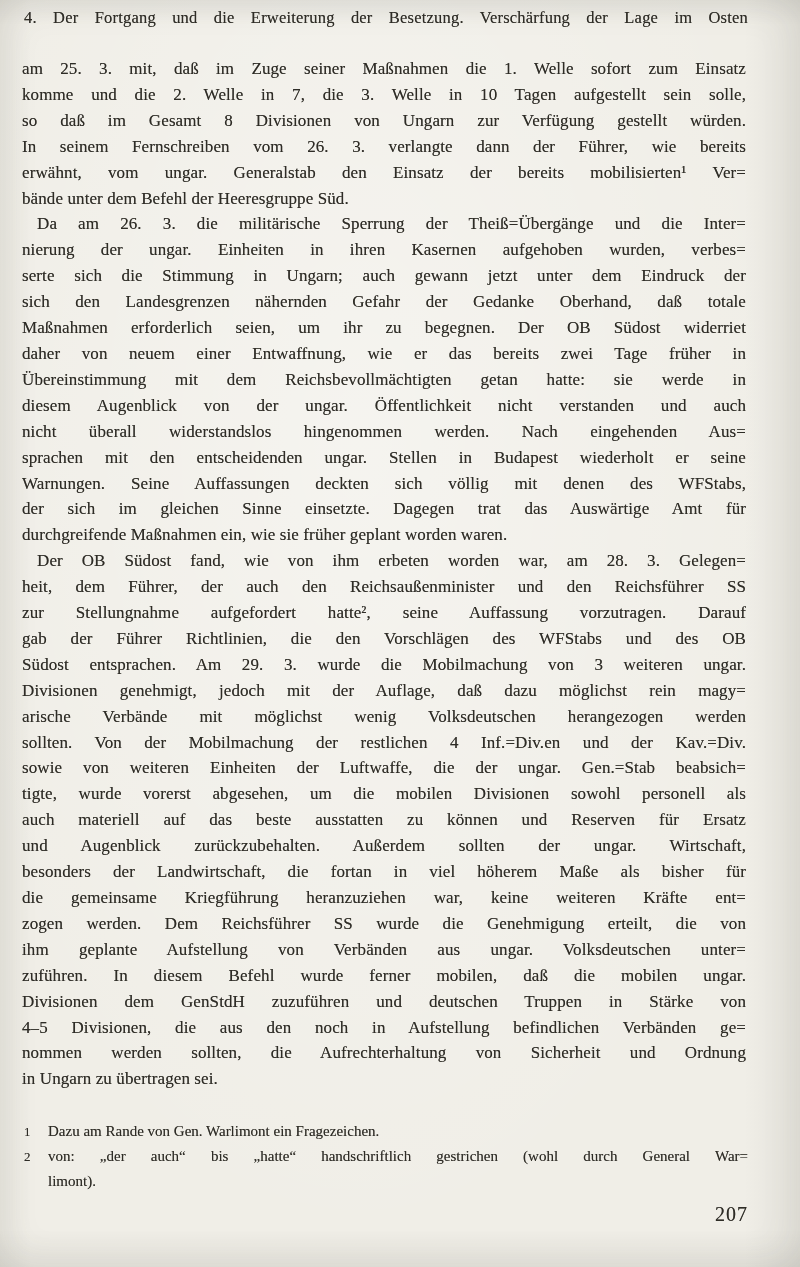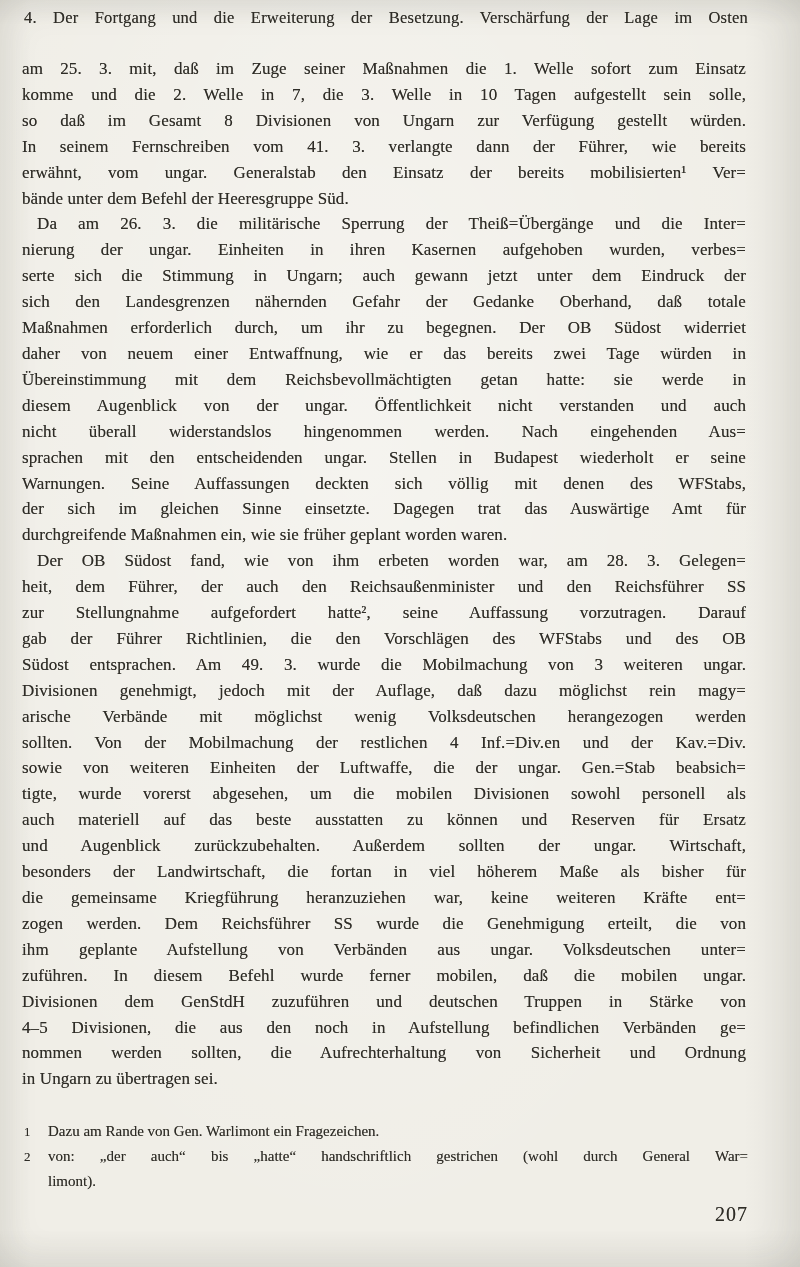--- a/index.html
+++ b/index.html
@@ -67,41 +67,41 @@
 </head>
 <body>
 
 <div class="page">
   <div class="running-header">4. Der Fortgang und die Erweiterung der Besetzung. Verschärfung der Lage im Osten</div>
 
   <div class="body-text">
       <div class="line">am 25. 3. mit, daß im Zuge seiner Maßnahmen die 1. Welle sofort zum Einsatz</div>
       <div class="line">komme und die 2. Welle in 7, die 3. Welle in 10 Tagen aufgestellt sein solle,</div>
       <div class="line">so daß im Gesamt 8 Divisionen von Ungarn zur Verfügung gestellt würden.</div>
-      <div class="line">In seinem Fernschreiben vom 41. 3. verlangte dann der Führer, wie bereits</div>
+      <div class="line">In seinem Fernschreiben vom 26. 3. verlangte dann der Führer, wie bereits</div>
       <div class="line">erwähnt, vom ungar. Generalstab den Einsatz der bereits mobilisierten¹ Ver=</div>
       <div class="line end">bände unter dem Befehl der Heeresgruppe Süd.</div>
       <div class="line indent">Da am 26. 3. die militärische Sperrung der Theiß=Übergänge und die Inter=</div>
       <div class="line">nierung der ungar. Einheiten in ihren Kasernen aufgehoben wurden, verbes=</div>
       <div class="line">serte sich die Stimmung in Ungarn; auch gewann jetzt unter dem Eindruck der</div>
       <div class="line">sich den Landesgrenzen nähernden Gefahr der Gedanke Oberhand, daß totale</div>
-      <div class="line">Maßnahmen erforderlich durch, um ihr zu begegnen. Der OB Südost widerriet</div>
-      <div class="line">daher von neuem einer Entwaffnung, wie er das bereits zwei Tage würden in</div>
+      <div class="line">Maßnahmen erforderlich seien, um ihr zu begegnen. Der OB Südost widerriet</div>
+      <div class="line">daher von neuem einer Entwaffnung, wie er das bereits zwei Tage früher in</div>
       <div class="line">Übereinstimmung mit dem Reichsbevollmächtigten getan hatte: sie werde in</div>
       <div class="line">diesem Augenblick von der ungar. Öffentlichkeit nicht verstanden und auch</div>
       <div class="line">nicht überall widerstandslos hingenommen werden. Nach eingehenden Aus=</div>
       <div class="line">sprachen mit den entscheidenden ungar. Stellen in Budapest wiederholt er seine</div>
       <div class="line">Warnungen. Seine Auffassungen deckten sich völlig mit denen des WFStabs,</div>
       <div class="line">der sich im gleichen Sinne einsetzte. Dagegen trat das Auswärtige Amt für</div>
       <div class="line end">durchgreifende Maßnahmen ein, wie sie früher geplant worden waren.</div>
       <div class="line indent">Der OB Südost fand, wie von ihm erbeten worden war, am 28. 3. Gelegen=</div>
       <div class="line">heit, dem Führer, der auch den Reichsaußenminister und den Reichsführer SS</div>
       <div class="line">zur Stellungnahme aufgefordert hatte², seine Auffassung vorzutragen. Darauf</div>
       <div class="line">gab der Führer Richtlinien, die den Vorschlägen des WFStabs und des OB</div>
-      <div class="line">Südost entsprachen. Am 49. 3. wurde die Mobilmachung von 3 weiteren ungar.</div>
+      <div class="line">Südost entsprachen. Am 29. 3. wurde die Mobilmachung von 3 weiteren ungar.</div>
       <div class="line">Divisionen genehmigt, jedoch mit der Auflage, daß dazu möglichst rein magy=</div>
       <div class="line">arische Verbände mit möglichst wenig Volksdeutschen herangezogen werden</div>
       <div class="line">sollten. Von der Mobilmachung der restlichen 4 Inf.=Div.en und der Kav.=Div.</div>
       <div class="line">sowie von weiteren Einheiten der Luftwaffe, die der ungar. Gen.=Stab beabsich=</div>
       <div class="line">tigte, wurde vorerst abgesehen, um die mobilen Divisionen sowohl personell als</div>
       <div class="line">auch materiell auf das beste ausstatten zu können und Reserven für Ersatz</div>
       <div class="line">und Augenblick zurückzubehalten. Außerdem sollten der ungar. Wirtschaft,</div>
       <div class="line">besonders der Landwirtschaft, die fortan in viel höherem Maße als bisher für</div>
       <div class="line">die gemeinsame Kriegführung heranzuziehen war, keine weiteren Kräfte ent=</div>
       <div class="line">zogen werden. Dem Reichsführer SS wurde die Genehmigung erteilt, die von</div>

